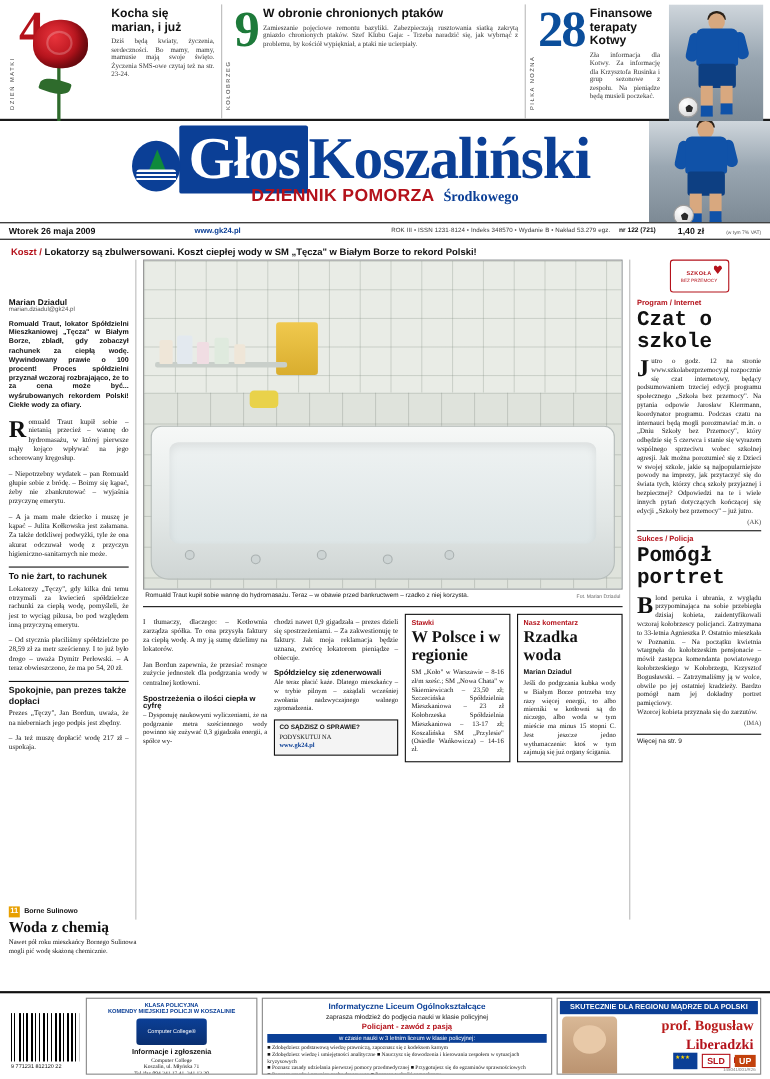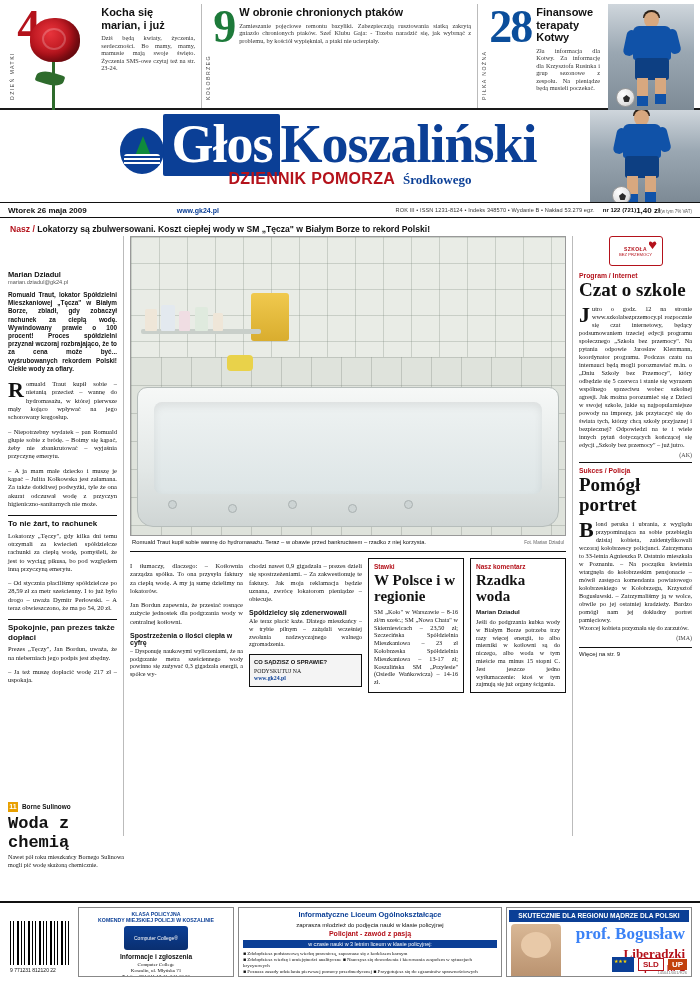--- a/index.html
+++ b/index.html
@@ -199,21 +199,21 @@
     border-bottom:1px solid #111;
     height:16px;
     padding:0 8px;
     font-size:7px;
     font-family:"Liberation Sans", sans-serif;
   }
   .infobar .ib-date { font-weight:bold; font-size:8px; }
   .infobar .ib-url { margin-left:90px; font-weight:bold; color:#0b3f96; }
   .infobar .ib-meta { margin-left:auto; font-size:5.6px; color:#333; letter-spacing:.1px; }
   .infobar .ib-issue { margin-left:8px; font-size:6px; font-weight:bold; }
-  .infobar .ib-price { margin-left:0; font-weight:bold; font-size:8px;text-align:center; }
+  .infobar .ib-price { margin-left:20px; font-weight:bold; font-size:8px;text-align:center; }
   .infobar .ib-price small { font-weight:normal; font-size:4.5px; color:#555; }
 
   
   .kicker {
     padding:6px 10px 2px 10px;
     font-family:"Liberation Sans", sans-serif;
     font-size:8.6px;
     font-weight:bold;
   }
   .kicker .k-red { color:#b4121b; }
@@ -395,21 +395,21 @@
     margin-top:5px;
     font-size:5.8px;
     line-height:7px;
     background:#f4f4f4;
   }
   .opinion-box .ob-head { font-family:"Liberation Sans",sans-serif; font-weight:bold; font-size:5.8px; margin-bottom:2px;}
   .opinion-box .ob-url { color:#0b3f96; font-weight:bold; }
 
   
   .rc-label { font-family:"Liberation Sans", sans-serif; font-size:6.8px; font-weight:bold; color:#b4121b; }
-  .rc-title { font-family:Liberation Serif, serif; font-weight:bold; font-size:19px; line-height:20px; margin:1px 0 5px 0;}
+  .rc-title { font-family:Liberation Mono, monospace; font-weight:bold; font-size:19px; line-height:20px; margin:1px 0 5px 0;}
   .rc-body { font-size:6.3px; line-height:8px; text-align:justify; }
   .rc-sign { font-size:6px; text-align:right; color:#444; margin-top:3px;}
   .rc-more { font-family:"Liberation Sans", sans-serif; font-size:6px; border-top:1px solid #111; margin-top:6px; padding-top:3px;}
   .badge-heart {
     width:54px; height:30px; border:1px solid #b4121b; border-radius:3px;
     margin:0 auto 6px auto; position:relative; background:#fff;
     display:flex; flex-direction:column; align-items:center; justify-content:center;
   }
   .badge-heart .bt { font-family:"Liberation Sans",sans-serif; font-size:5px; font-weight:bold; color:#b4121b; letter-spacing:.4px;}
   .badge-heart .bb { font-family:"Liberation Sans",sans-serif; font-size:4.2px; color:#b4121b;}
@@ -436,39 +436,39 @@
   .ad-police .pp-logo { width:64px; height:24px; background:linear-gradient(180deg,#0b3f96,#0a2f70); color:#fff; font-family:"Liberation Sans",sans-serif; font-size:5px; display:flex; align-items:center; justify-content:center; border-radius:3px; margin:3px auto; text-align:center; line-height:6px;}
   .ad-police .pp-t { font-family:"Liberation Sans",sans-serif; font-size:6.6px; font-weight:bold; text-align:center; margin-top:2px;}
   .ad-police .pp-s { font-size:5px; line-height:6px; text-align:center; margin-top:2px;}
   .ad-lic { flex:1; background:#fff; padding:3px 4px; }
   .ad-lic .al-h { font-family:"Liberation Sans",sans-serif; font-size:7.4px; font-weight:bold; text-align:center; color:#0b3f96; line-height:8.6px;}
   .ad-lic .al-sub { font-family:"Liberation Sans",sans-serif; font-size:6px; text-align:center; margin-top:2px;}
   .ad-lic .al-strip { background:#0b3f96; color:#fff; font-family:"Liberation Sans",sans-serif; font-size:5.4px; text-align:center; padding:1px; margin:3px 0;}
   .ad-lic .al-list { font-size:5px; line-height:6.2px; }
   .ad-sld { width:186px; background:#fff; padding:2px; position:relative;}
   .ad-sld .sl-top { background:#0b3f96; color:#fff; font-family:"Liberation Sans",sans-serif; font-weight:bold; font-size:6.6px; text-align:center; padding:2px; line-height:8px;}
-  .ad-sld .sl-name { font-family:"Liberation Serif",serif; font-weight:bold; font-size:17px; text-align:right; color:#3b82f6; margin-top:2px; padding-right:4px;}
+  .ad-sld .sl-name { font-family:"Liberation Serif",serif; font-weight:bold; font-size:13px; text-align:right; color:#b91c1c; margin-top:2px; padding-right:4px;}
   .ad-sld .sl-red { color:#b4121b; font-size:13px; }
   .ad-sld .sl-pos { font-family:"Liberation Sans",sans-serif; font-weight:bold; font-size:10px; text-align:right; color:#b4121b; padding-right:4px;}
   .ad-sld .sl-face { position:absolute; left:4px; top:16px; width:50px; height:58px; border-radius:4px; background:linear-gradient(180deg,#d9b896,#b78f6c); }
   .ad-sld .sl-face:after{ content:""; position:absolute; left:10px; top:8px; width:30px;height:26px; background:#e8c9a8; border-radius:50%;}
   .ad-sld .sl-logos { position:absolute; right:4px; bottom:4px; display:flex; gap:4px; align-items:center;}
   .logo-sld { background:#fff; border:1px solid #b4121b; color:#b4121b; font-family:"Liberation Sans",sans-serif; font-weight:bold; font-size:8px; padding:1px 4px;}
   .logo-up { background:#c2410c; color:#fff; font-family:"Liberation Sans",sans-serif; font-weight:bold; font-size:8px; padding:1px 4px;}
   .eu-flag { width:22px; height:15px; background:#0b3f96; position:relative; }
   .eu-flag:after{content:"★★★"; position:absolute; left:2px; top:1px; color:#ffd700; font-size:5px; letter-spacing:0;}
   .ad-code { position:absolute; right:4px; bottom:1px; font-family:"Liberation Sans",sans-serif; font-size:4px; color:#777;}
 
   .borne-bar {
     position:absolute; left:8px; bottom:112px; width:116px;
   }
   .borne-num { display:inline-block; width:10px;height:10px;background:#e8a000;color:#fff;
     font-family:"Liberation Sans",sans-serif; font-size:7px; text-align:center; line-height:10px; font-weight:bold;}
   .borne-label { font-family:"Liberation Sans",sans-serif; font-size:6.4px; font-weight:bold; }
-  .borne-title { font-family:Liberation Mono, monospace; font-weight:bold; font-size:17px; margin-top:1px;}
+  .borne-title { font-family:Liberation Serif, serif; font-weight:bold; font-size:14px; margin-top:1px;}
   .borne-text { font-size:6.1px; line-height:7.4px; text-align:justify; margin-top:2px;}
 </style>
 </head>
 <body>
 
 <div class="page">
 
   <div class="teaser-strip">
 
     <div class="teaser-col" style="flex:0 0 196px;">
@@ -556,21 +556,21 @@
   <div class="infobar">
     <span class="ib-date">Wtorek 26 maja 2009</span>
     <span class="ib-url">www.gk24.pl</span>
     <span class="ib-meta">ROK III • ISSN 1231-8124 • Indeks 348570 • Wydanie B • Nakład 53.279 egz.</span>
     <span class="ib-issue">nr 122 (721)</span>
     <span class="ib-price">1,40 zł</span>
     <span class="ib-price"><small>(w tym 7% VAT)</small></span>
   </div>
 
   <div class="kicker">
-    <span class="k-red">Nasz /</span>
+    <span class="k-red">Koszt /</span>
     <span class="k-rest">Lokatorzy są zbulwersowani. Koszt ciepłej wody w SM „Tęcza" w Białym Borze to rekord Polski!</span>
   </div>
 
   <div class="main">
 
     <div class="col-left">
       <div class="byline-name">Marian Dziadul</div>
       <div class="byline-mail">marian.dziadul@gk24.pl</div>
       <div class="lead">Romuald Traut, lokator Spółdzielni Mieszkaniowej „Tęcza" w Białym Borze, zbladł, gdy zobaczył rachunek za ciepłą wodę. Wywindowany prawie o 100 procent! Proces spółdzielni przyznał wczoraj rozbrajająco, że to za cena może być... wyśrubowanych rekordem Polski! Ciekłe wody za ofiary.</div>
       <div class="body-text dropcap">Romuald Traut kupił sobie – nietanią przecież – wannę do hydromasażu, w której pierwsze mąły kojąco wpływać na jego schorowany kręgosłup.</div>

